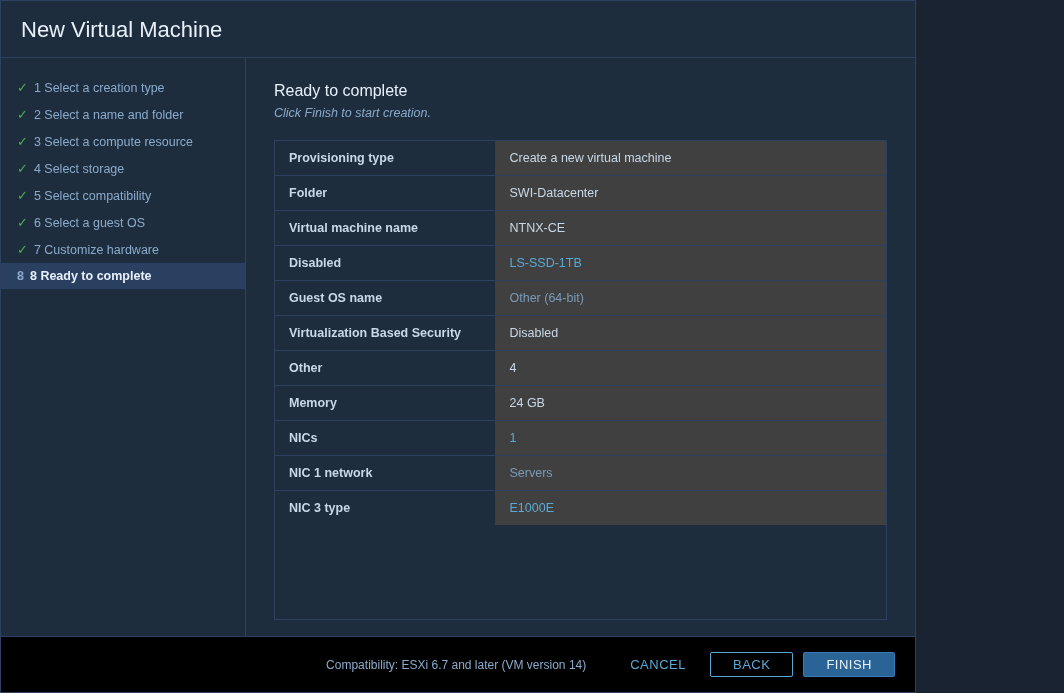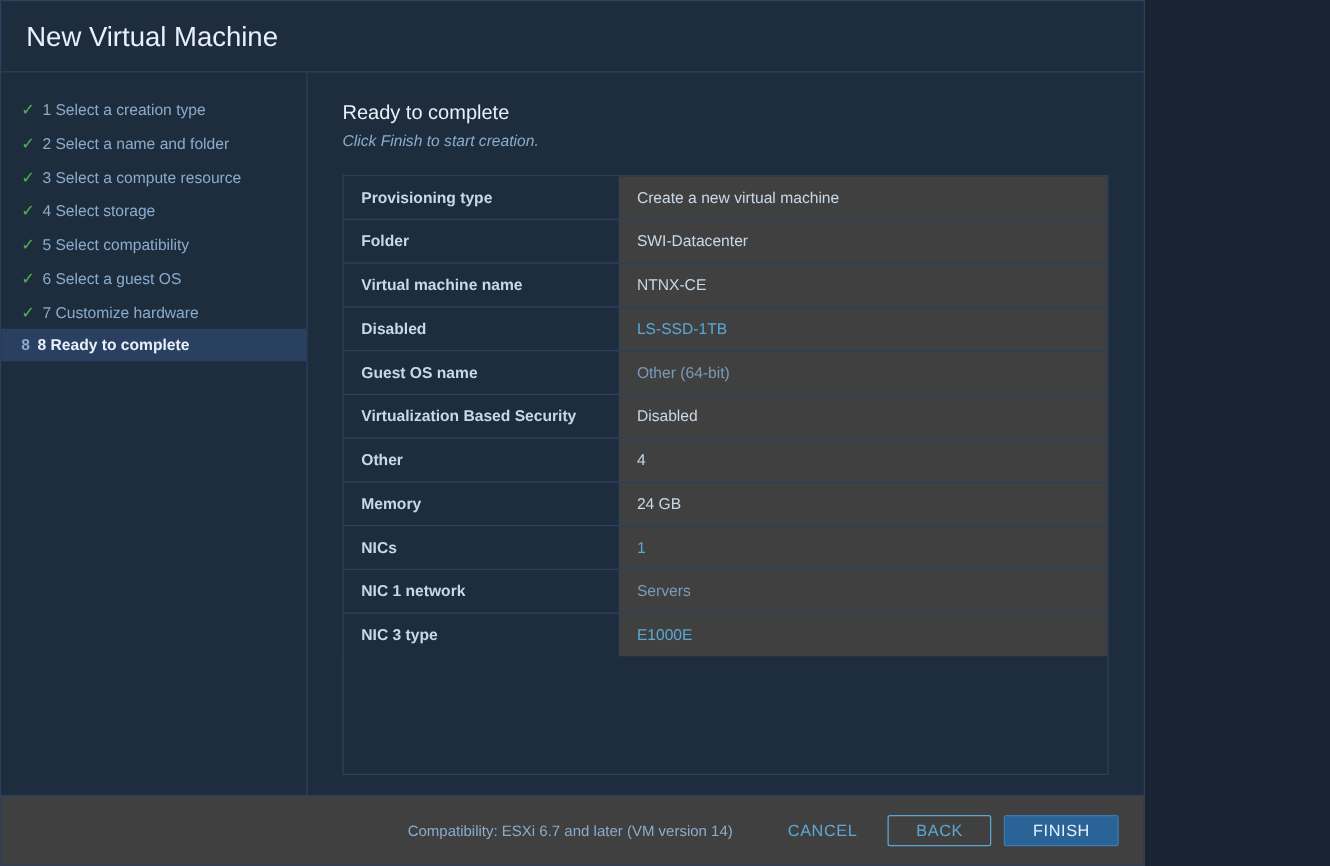--- a/index.html
+++ b/index.html
@@ -137,21 +137,21 @@
     .val-muted {
       color: #7a9ab8;
     }
     .footer {
       padding: 12px 20px;
       border-top: 1px solid #2e4060;
       display: flex;
       justify-content: flex-end;
       align-items: center;
       gap: 10px;
-      background: #404040;
+      background: #000000;
     }
     .compat-info {
       flex: 1;
       text-align: right;
       color: #8aabcc;
       font-size: 12px;
       padding-right: 20px;
     }
     .btn {
       padding: 4px 22px;

